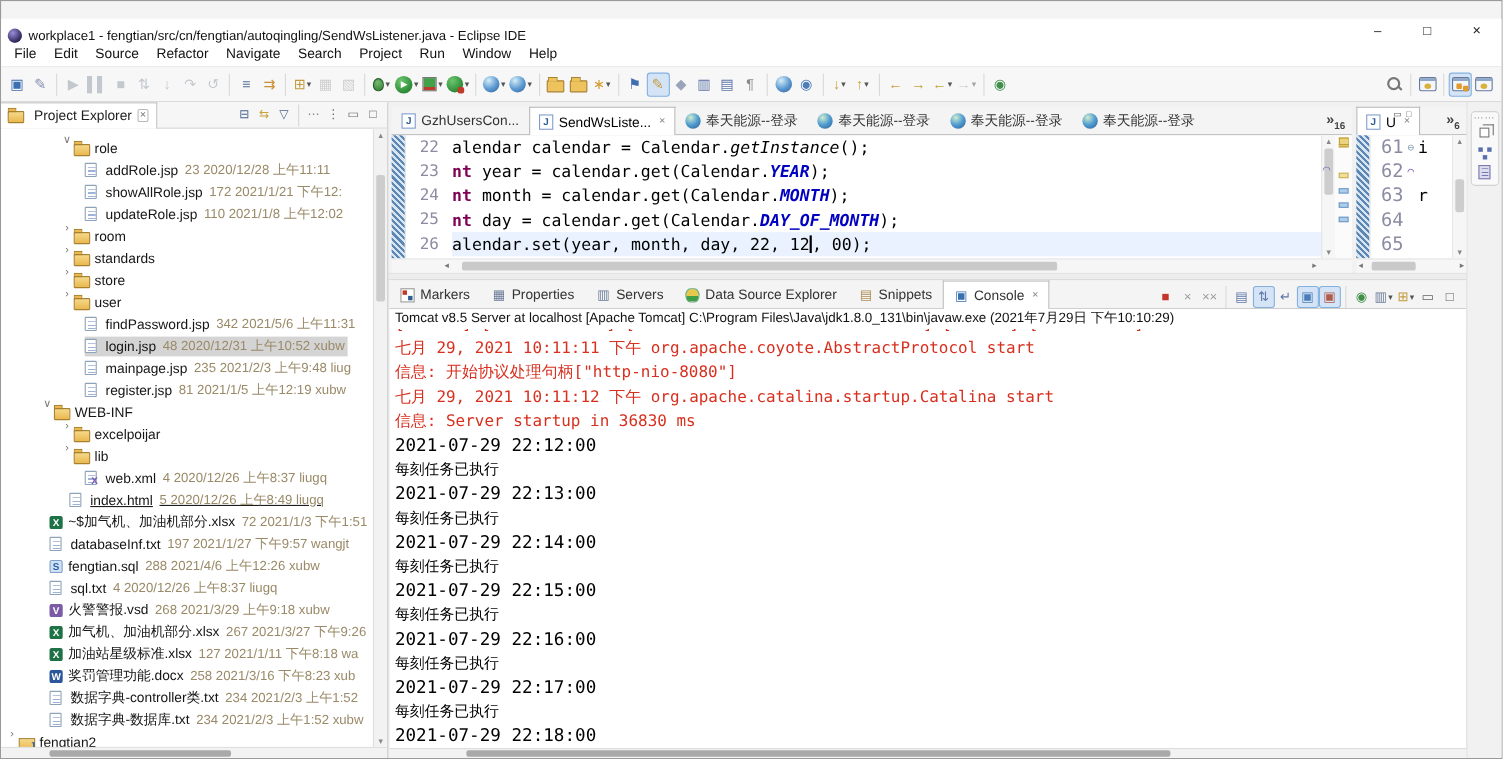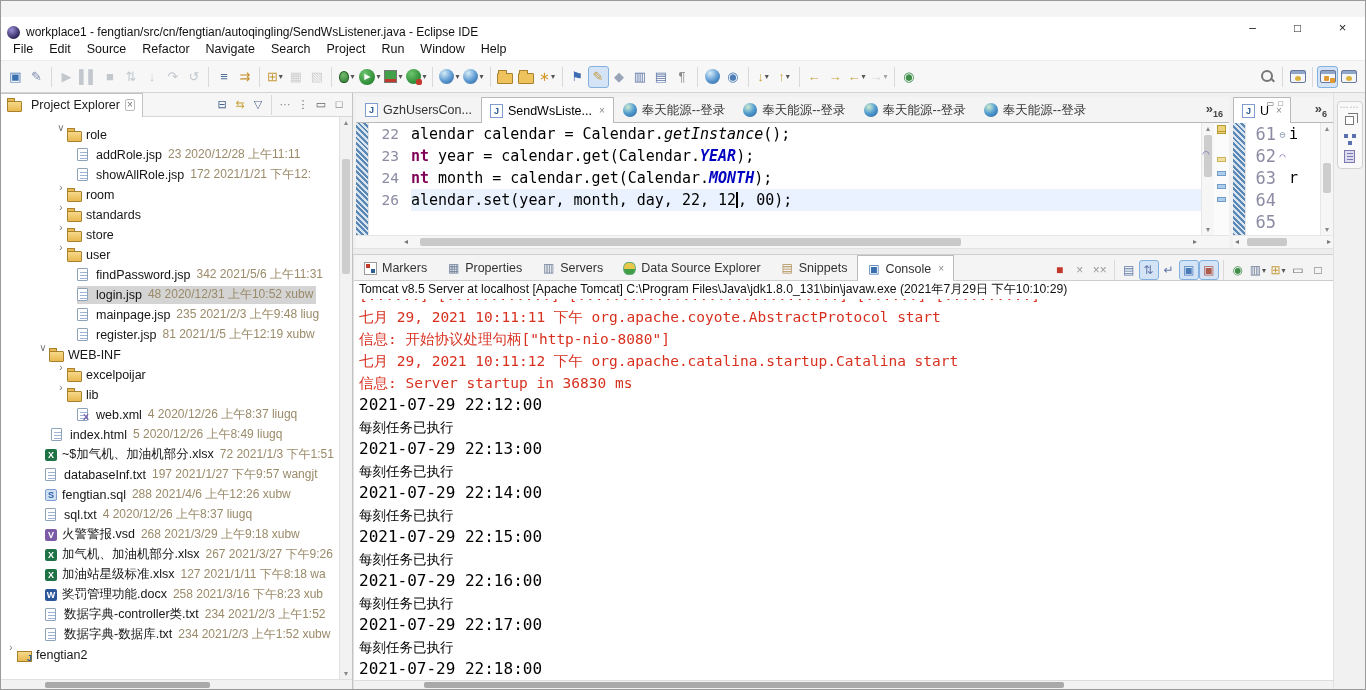--- a/index.html
+++ b/index.html
@@ -401,20 +401,28 @@
             </span>
           </div>
           <div class="trow" style="padding-left: 64px;">
             <span class="arw"></span>
             <span class="rowin">
               <span class="ti page"></span>
               <span class="tl">showAllRole.jsp</span>
               <span class="tm">172  2021/1/21 下午12:</span>
             </span>
           </div>
+          <div class="trow" style="padding-left: 64px;">
+            <span class="arw"></span>
+            <span class="rowin">
+              <span class="ti page"></span>
+              <span class="tl">updateRole.jsp</span>
+              <span class="tm">110  2021/1/8 上午12:02</span>
+            </span>
+          </div>
           <div class="trow" style="padding-left: 54px;">
             <span class="arw">›</span>
             <span class="rowin">
               <span class="ti folder"></span>
               <span class="tl">room</span>
             </span>
           </div>
           <div class="trow" style="padding-left: 54px;">
             <span class="arw">›</span>
             <span class="rowin">
@@ -490,21 +498,21 @@
             </span>
           </div>
           <div class="trow" style="padding-left: 64px;">
             <span class="arw"></span>
             <span class="rowin">
               <span class="ti page xml"></span>
               <span class="tl">web.xml</span>
               <span class="tm">4  2020/12/26 上午8:37  liugq</span>
             </span>
           </div>
-          <div class="trow" style="padding-left: 38px;">
+          <div class="trow" style="padding-left: 50px; text-decoration: underline;">
             <span class="arw"></span>
             <span class="rowin">
               <span class="ti page"></span>
               <span class="tl">index.html</span>
               <span class="tm">5  2020/12/26 上午8:49  liugq</span>
             </span>
           </div>
           <div class="trow" style="padding-left: 32px;">
             <span class="arw"></span>
             <span class="rowin">
@@ -642,20 +650,24 @@
                   <span class="num">22</span>
                   <span class="ct"><span>alendar calendar = Calendar.</span><span class="s-it">getInstance</span><span>();</span></span>
                 </div>
                 <div class="cl">
                   <span class="num">23</span>
                   <span class="ct"><span class="s-kw">nt</span><span> year = calendar.get(Calendar.</span><span class="s-sf">YEAR</span><span>);</span></span>
                 </div>
                 <div class="cl">
                   <span class="num">24</span>
                   <span class="ct"><span class="s-kw">nt</span><span> month = calendar.get(Calendar.</span><span class="s-sf">MONTH</span><span>);</span></span>
+                </div>
+                <div class="cl">
+                  <span class="num">25</span>
+                  <span class="ct"><span class="s-kw">nt</span><span> day = calendar.get(Calendar.</span><span class="s-sf">DAY_OF_MONTH</span><span>);</span></span>
                 </div>
                 <div class="cl cur">
                   <span class="num">26</span>
                   <span class="ct"><span>alendar.set(year, month, day, 22, 12</span><span class="caret"></span><span>, 00);</span></span>
                 </div>
               </div>
             <div class="evscroll">
               <span class="up">▴</span>
               <span class="evthumb"></span>
               <span class="dn">▾</span>

